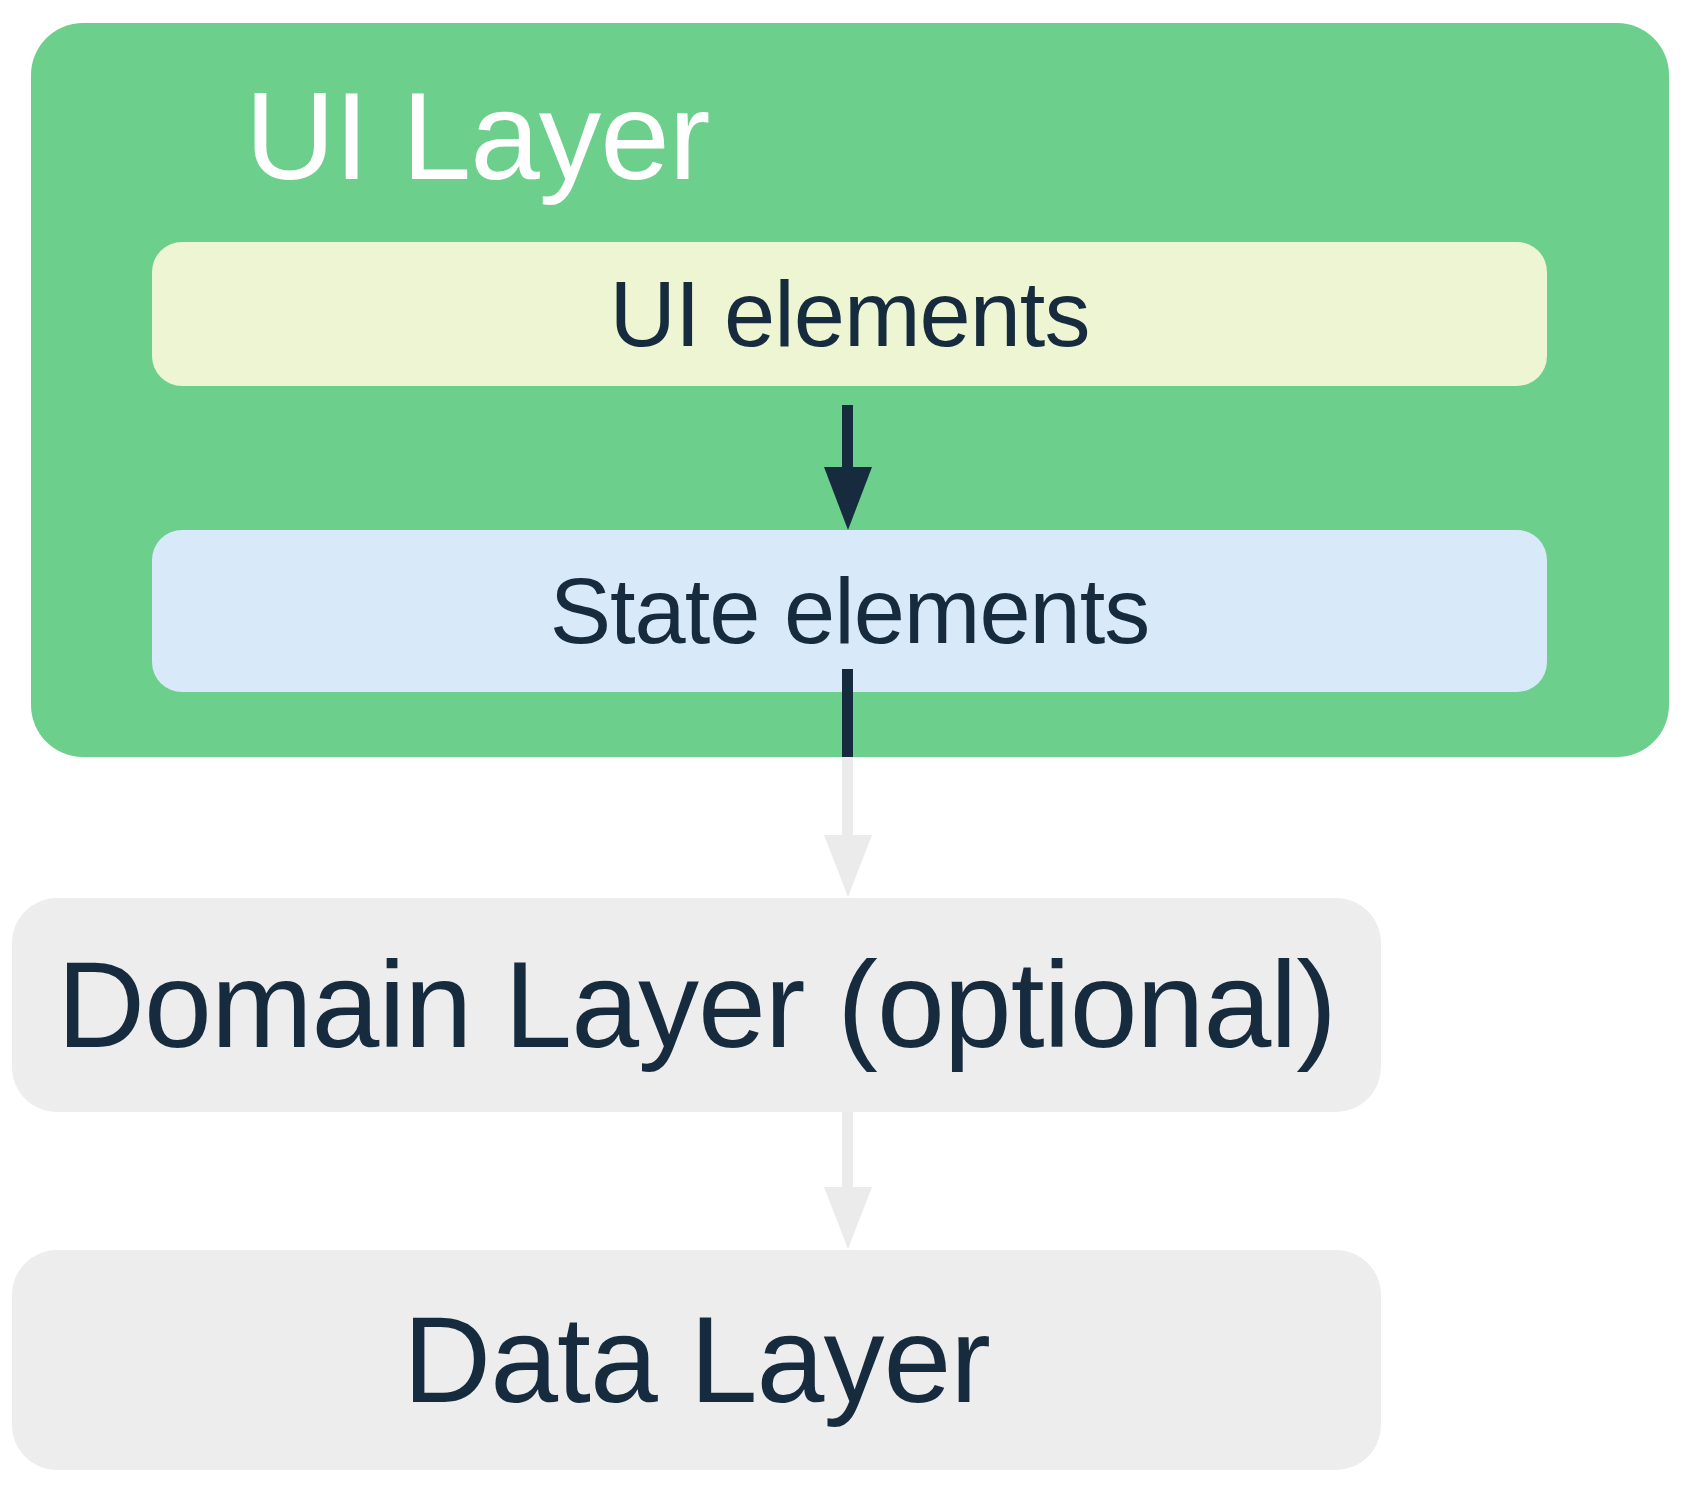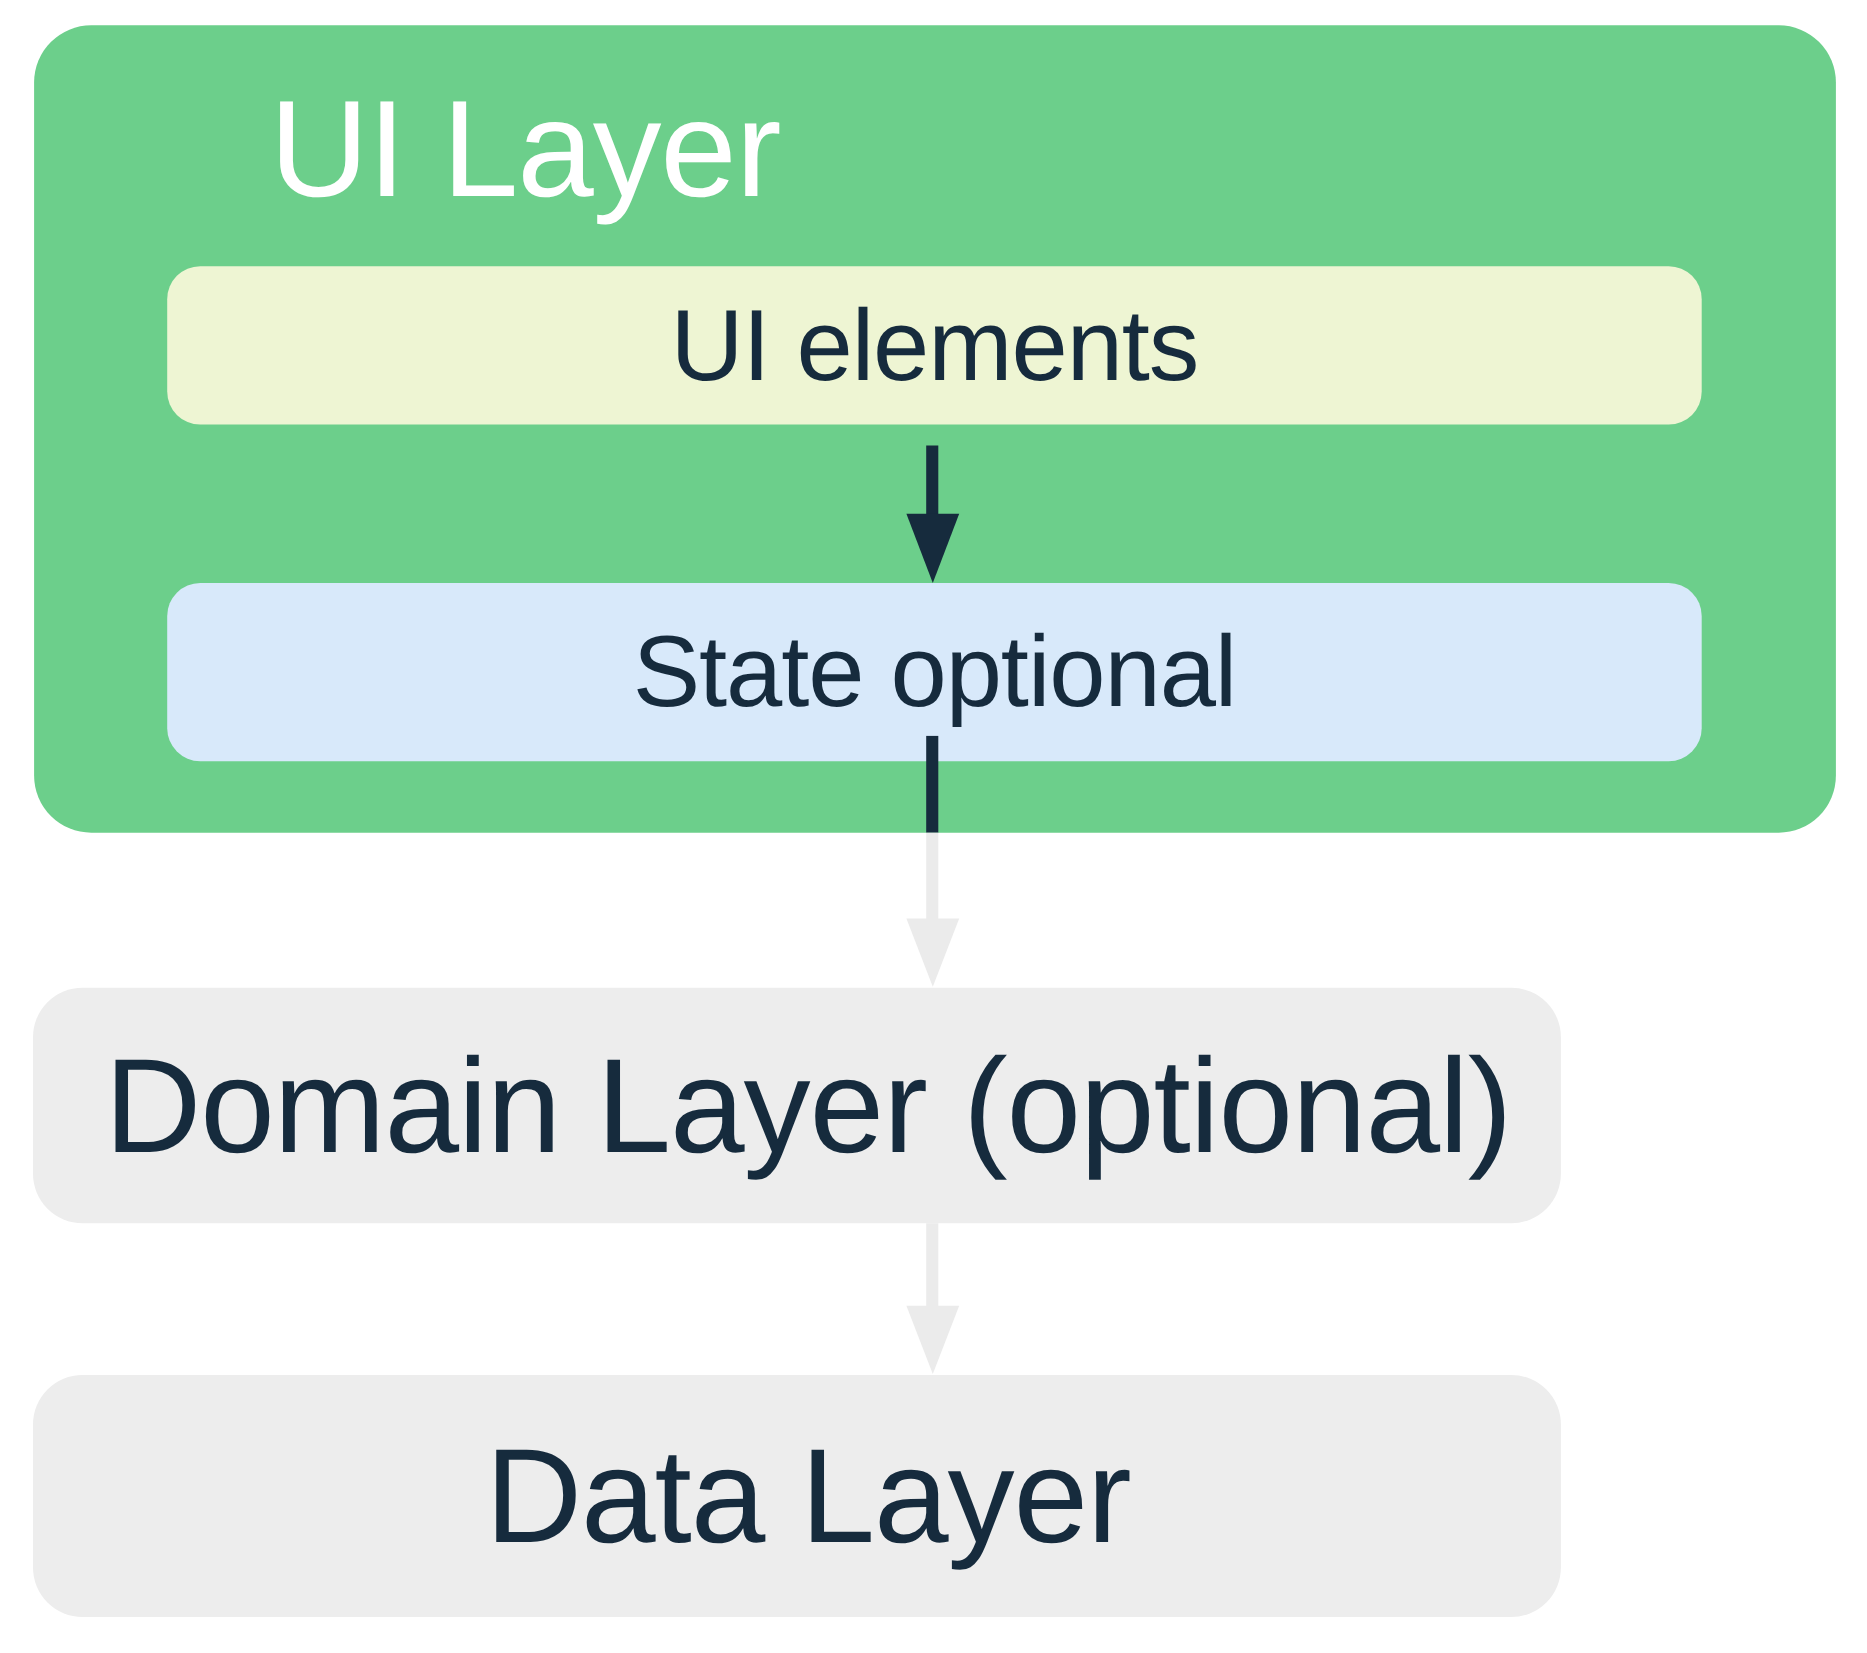--- a/index.html
+++ b/index.html
@@ -87,28 +87,27 @@
   .stem-2 { top: 669px; height: 88px; } 
   .stem-3 { top: 757px; height: 80px; } 
   .head-3 { top: 835px; }
 
   .stem-4 { top: 1112px; height: 77px; }
   .head-4 { top: 1187px; }
 
   
   .layer-box {
     position: absolute;
-    left: 30px;
+    left: 12px;
     width: 1369px;
     border-radius: 45px;
     background: var(--gray-box);
     display: flex;
     align-items: center;
     justify-content: center;
-    padding-left: 20px;
   }
   .layer-box .layer-label {
     font-size: 122px;
     letter-spacing: -1px;
     color: var(--navy);
   }
   .domain-layer { top: 898px;  height: 214px; }
   .data-layer   { top: 1250px; height: 220px; }
 </style>
 </head>
@@ -117,21 +116,21 @@
 <div class="canvas">
 
   <div class="ui-layer">
     <div class="ui-layer-title">UI Layer</div>
 
     <div class="inner-box ui-elements-box">
       <span class="inner-label">UI elements</span>
     </div>
 
     <div class="inner-box state-holders-box">
-      <span class="inner-label">State optional</span>
+      <span class="inner-label">State elements</span>
     </div>
   </div>
 
   <div>
     <div class="arrow-stem stem-dark stem-1"></div>
     <div class="arrow-head head-dark head-1"></div>
   </div>
 
   <div>
     <div class="arrow-stem stem-dark stem-2"></div>

